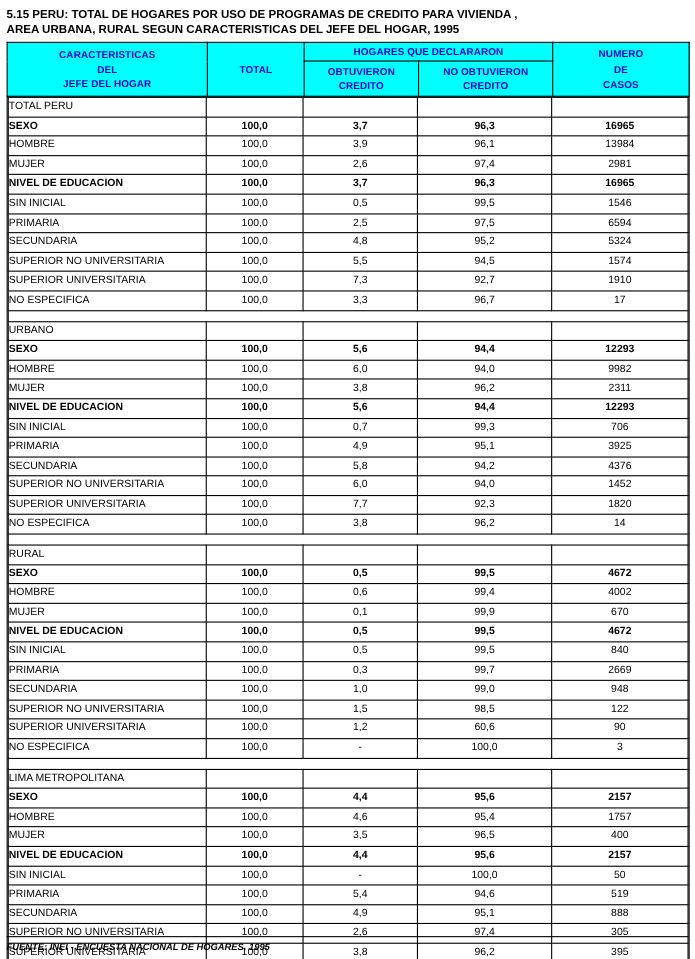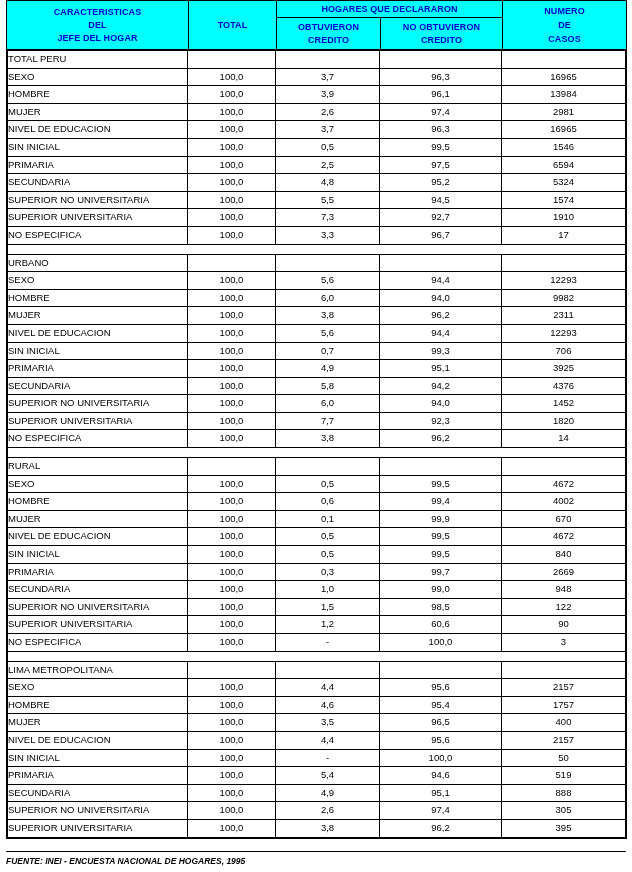--- a/index.html
+++ b/index.html
@@ -66,41 +66,43 @@
   .rows td {
     border: none;
     font-size: 9.5px;
     line-height: 16.6px;
     height: 16.6px;
     padding: 0;
     white-space: nowrap;
   }
   .c-label { padding-left: 6px; text-align: left; }
   .c-num { text-align: center; }
-  .bold td { font-weight: normal; }
+  .bold td { font-weight: bold; }
   .spacer td { height: 9px; line-height: 9px; }
   .section td { font-weight: normal; }
 
   .footer {
     position: absolute;
     left: 6px;
     right: 6px;
     bottom: 6px;
     font-size: 8.5px;
     font-style: italic;
     font-weight: bold;
     border-top: 1px solid #000;
     padding-top: 4px;
   }
 </style>
 </head>
 <body>
 
 <div class="page">
 
+  <div class="title">5.15  PERU: TOTAL DE HOGARES POR USO DE PROGRAMAS DE CREDITO PARA VIVIENDA ,
+         AREA URBANA, RURAL SEGUN CARACTERISTICAS DEL JEFE DEL HOGAR, 1995</div>
 
   <table class="main">
     <colgroup>
       <col style="width:182px">
       <col style="width:88px">
       <col style="width:104px">
       <col style="width:122px">
       <col style="width:124px">
     </colgroup>
     <thead>

